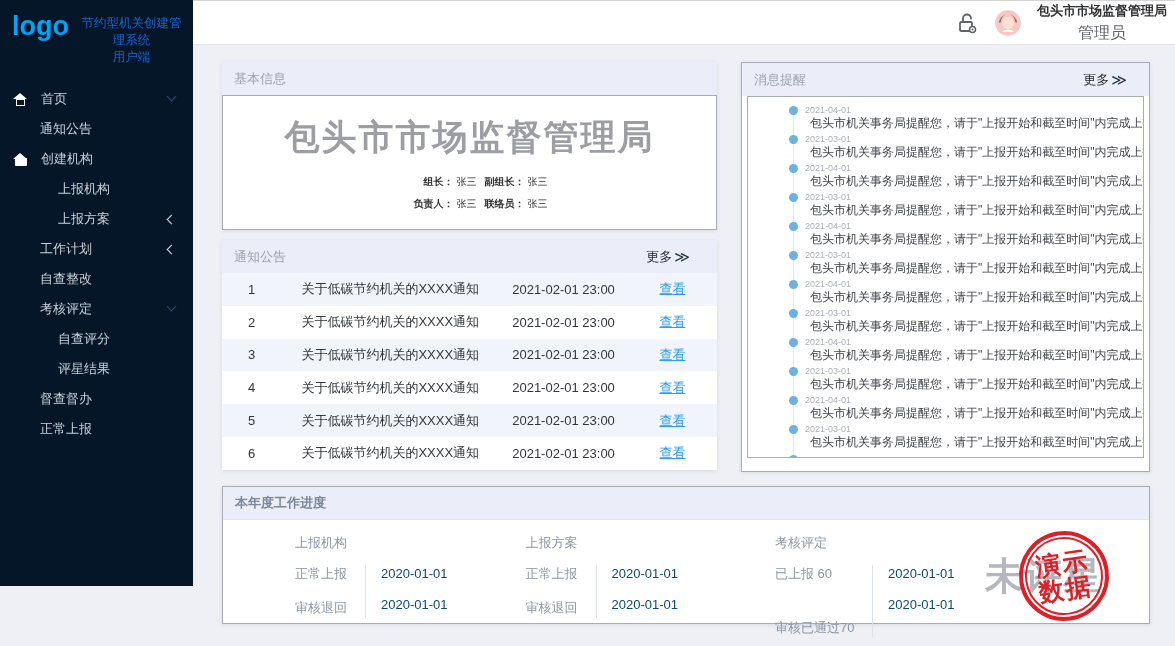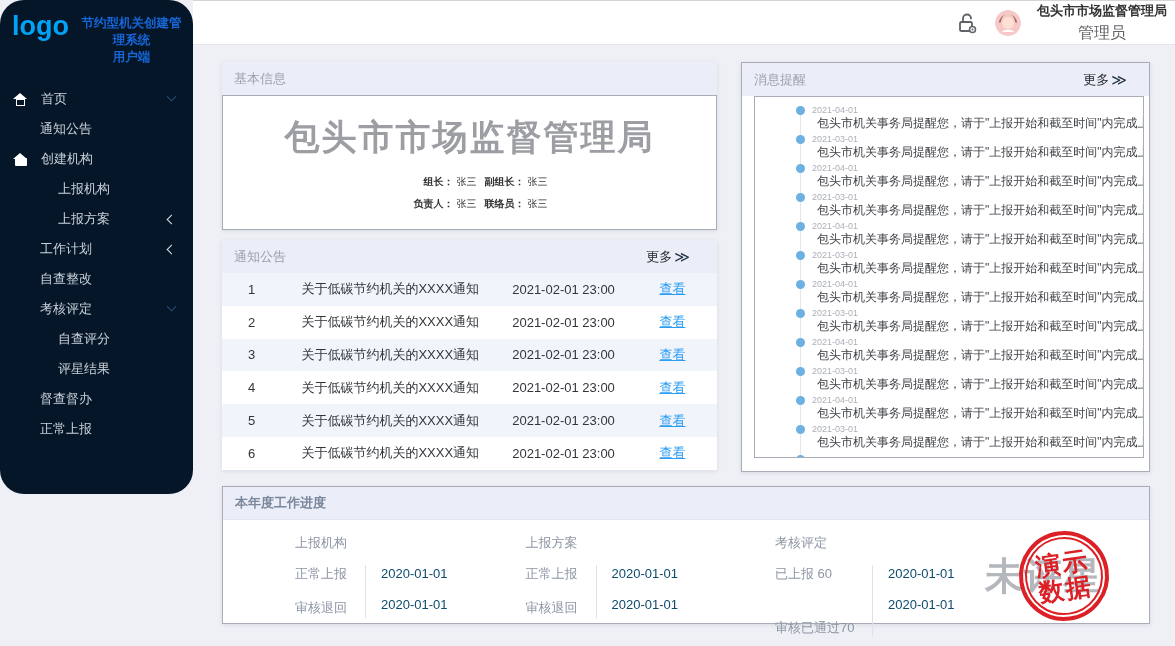--- a/index.html
+++ b/index.html
@@ -2,24 +2,24 @@
 <html><head>
 <meta charset="utf-8">
 <style>
   html,body{margin:0;padding:0;}
   body{
     width:1175px;height:646px;position:relative;overflow:hidden;
     background:#eef0f5;
     font-family:"Liberation Sans","DejaVu Sans",sans-serif;
   }
   
-  .sidebar{position:absolute;left:0;top:0;width:193px;height:494px;background:#041628;border-radius:24px;}
+  .sidebar{position:absolute;left:0;top:0;width:193px;height:586px;background:#041628;}
   .brand{display:flex;align-items:flex-start;gap:7px;padding:10px 6px 4px 12px;}
   .brand-logo{color:#00a3f5;font-size:27px;font-weight:bold;line-height:32px;}
-  .brand-title{color:#1765d6;font-size:12.5px;font-weight:bold;line-height:17px;text-align:center;margin-top:5px;}
+  .brand-title{color:#1765d6;font-size:12.5px;font-weight:normal;line-height:17px;text-align:center;margin-top:5px;}
   .nav{margin-top:14px;}
   .nav-item{display:flex;align-items:center;height:30px;color:#ccd2da;font-size:13px;
     position:relative;cursor:pointer;padding-left:40px;}
   .nav-item.indent-0{padding-left:13px;gap:13px;}
   .nav-item.indent-2{padding-left:58px;}
   .nav-ico{width:15px;height:13px;position:relative;flex:0 0 15px;}
   .ico-home::before{content:'';position:absolute;left:0;top:0;
     border-left:7.5px solid transparent;border-right:7.5px solid transparent;border-bottom:6px solid #fff;}
   .ico-home::after{content:'';position:absolute;left:2.5px;top:6px;width:7px;height:5px;border:1.5px solid #fff;}
   .ico-building::before{content:'';position:absolute;left:0;top:0;
@@ -63,21 +63,21 @@
   .n-row:nth-child(odd){background:#f1f4fb;}  
   .n-idx{width:12%;text-align:center;}
   .n-title{width:44%;text-align:center;}
   .n-time{width:26%;text-align:center;}
   .n-act{width:18%;text-align:center;}
   .n-view{color:#2b9df3;text-decoration:underline;cursor:pointer;}
   
   #card-messages{left:548px;top:17px;width:409px;height:410px;border:1px solid #a7acb6;box-sizing:border-box;}
   #card-messages .card-hd{padding-right:22px;}
   .tl-box{position:absolute;left:5px;right:5px;top:33px;bottom:13px;border:1px solid #a7acb6;
-    background:#fff;overflow:hidden;margin-left:7px;}
+    background:#fff;overflow:hidden;}
   .tl-list{position:relative;margin:8px 0 0 45px;}
   .tl-list::before{content:'';position:absolute;left:0;top:5px;bottom:8px;width:1px;background:#e3e6ec;}
   .tl-item{position:relative;padding-left:12px;margin-bottom:3px;}
   .tl-dot{position:absolute;left:-4.5px;top:1px;width:9px;height:9px;border-radius:50%;background:#6cb1e1;}
   .tl-date{font-size:9px;color:#abb0b8;line-height:10px;}
   .tl-text{font-size:12px;color:#404348;line-height:15px;margin:1px 0 0 5px;white-space:nowrap;}
   .tl-trail{position:relative;padding-left:12px;height:14px;}
   .tl-trail .tl-dot{top:2px;}
   .tl-trail span{font-size:10px;color:#b7bcc4;line-height:12px;}
   

